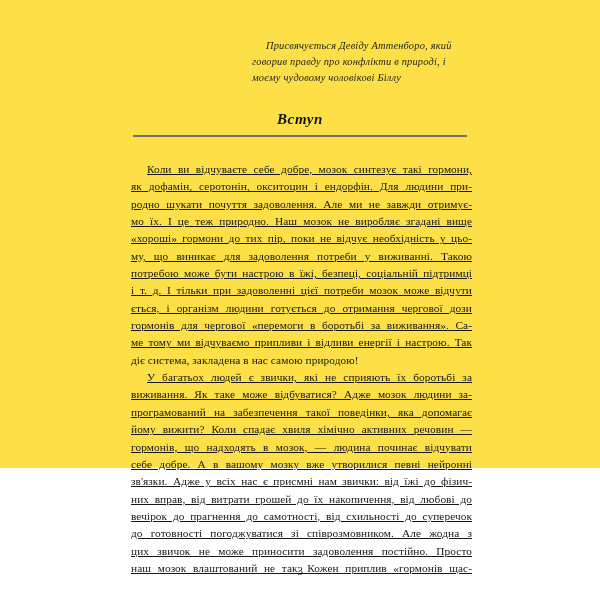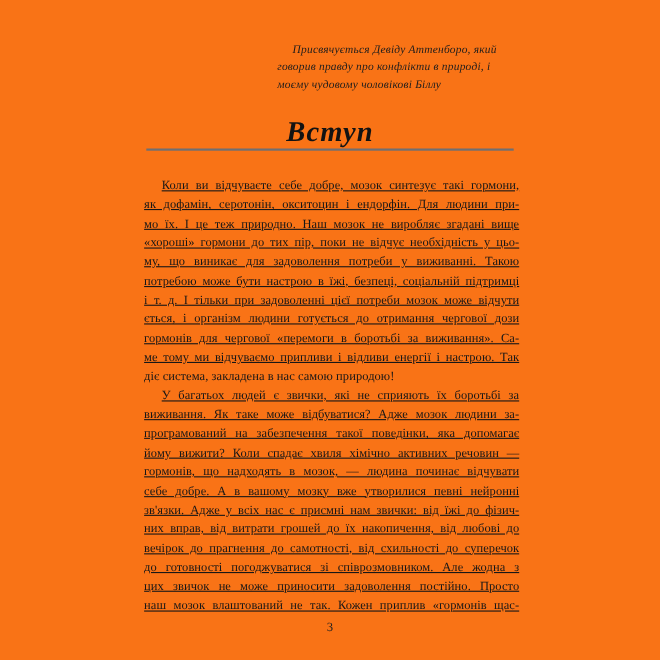--- a/index.html
+++ b/index.html
@@ -15,22 +15,22 @@
     overflow: hidden;
     font-family: "Liberation Serif", "DejaVu Serif", serif;
     color: #1a1a1a;
     position: relative;
   }
 
   .page {
     position: absolute;
     inset: 0;
     width: 600px;
-    height: 600px;
-    background: #f97316;
+    height: 468px;
+    background: #fde047;
   }
 
   
   .dedication {
     position: absolute;
     left: 252px;
     top: 38px;
     width: 220px;
     font-style: italic;
     font-size: 10.4px;
@@ -52,21 +52,21 @@
     position: absolute;
     left: 133px;
     top: 108px;
     width: 334px;
   }
   .chapter-title {
     display: block;
     text-align: center;
     font-weight: bold;
     font-style: italic;
-    font-size: 26px;
+    font-size: 15px;
     line-height: 23px;
     letter-spacing: 0.04em;
     color: #131313;
   }
   .title-rule {
     display: block;
     margin-top: 4px;
     height: 2px;
     width: 100%;
     background: #6f6f72;
@@ -130,20 +130,21 @@
   <div class="chapter-head">
     <span class="chapter-title">Вступ</span>
     <hr class="title-rule">
   </div>
 
   <div class="body-text">
 
     <p class="para">
       <span class="ln j indent">Коли ви відчуваєте себе добре, мозок синтезує такі гормони,</span>
       <span class="ln j">як дофамін, серотонін, окситоцин і ендорфін. Для людини при-</span>
+      <span class="ln j">родно шукати почуття задоволення. Але ми не завжди отримує-</span>
       <span class="ln j">мо їх. І це теж природно. Наш мозок не виробляє згадані вище</span>
       <span class="ln j">«хороші» гормони до тих пір, поки не відчує необхідність у цьо-</span>
       <span class="ln j">му, що виникає для задоволення потреби у виживанні. Такою</span>
       <span class="ln j">потребою може бути настрою в їжі, безпеці, соціальній підтримці</span>
       <span class="ln j">і т. д. І тільки при задоволенні цієї потреби мозок може відчути</span>
       <span class="ln j">ється, і організм людини готується до отримання чергової дози</span>
       <span class="ln j">гормонів для чергової «перемоги в боротьбі за виживання». Са-</span>
       <span class="ln j">ме тому ми відчуваємо припливи і відливи енергії і настрою. Так</span>
       <span class="ln last">діє система, закладена в нас самою природою!</span>
     </p>

